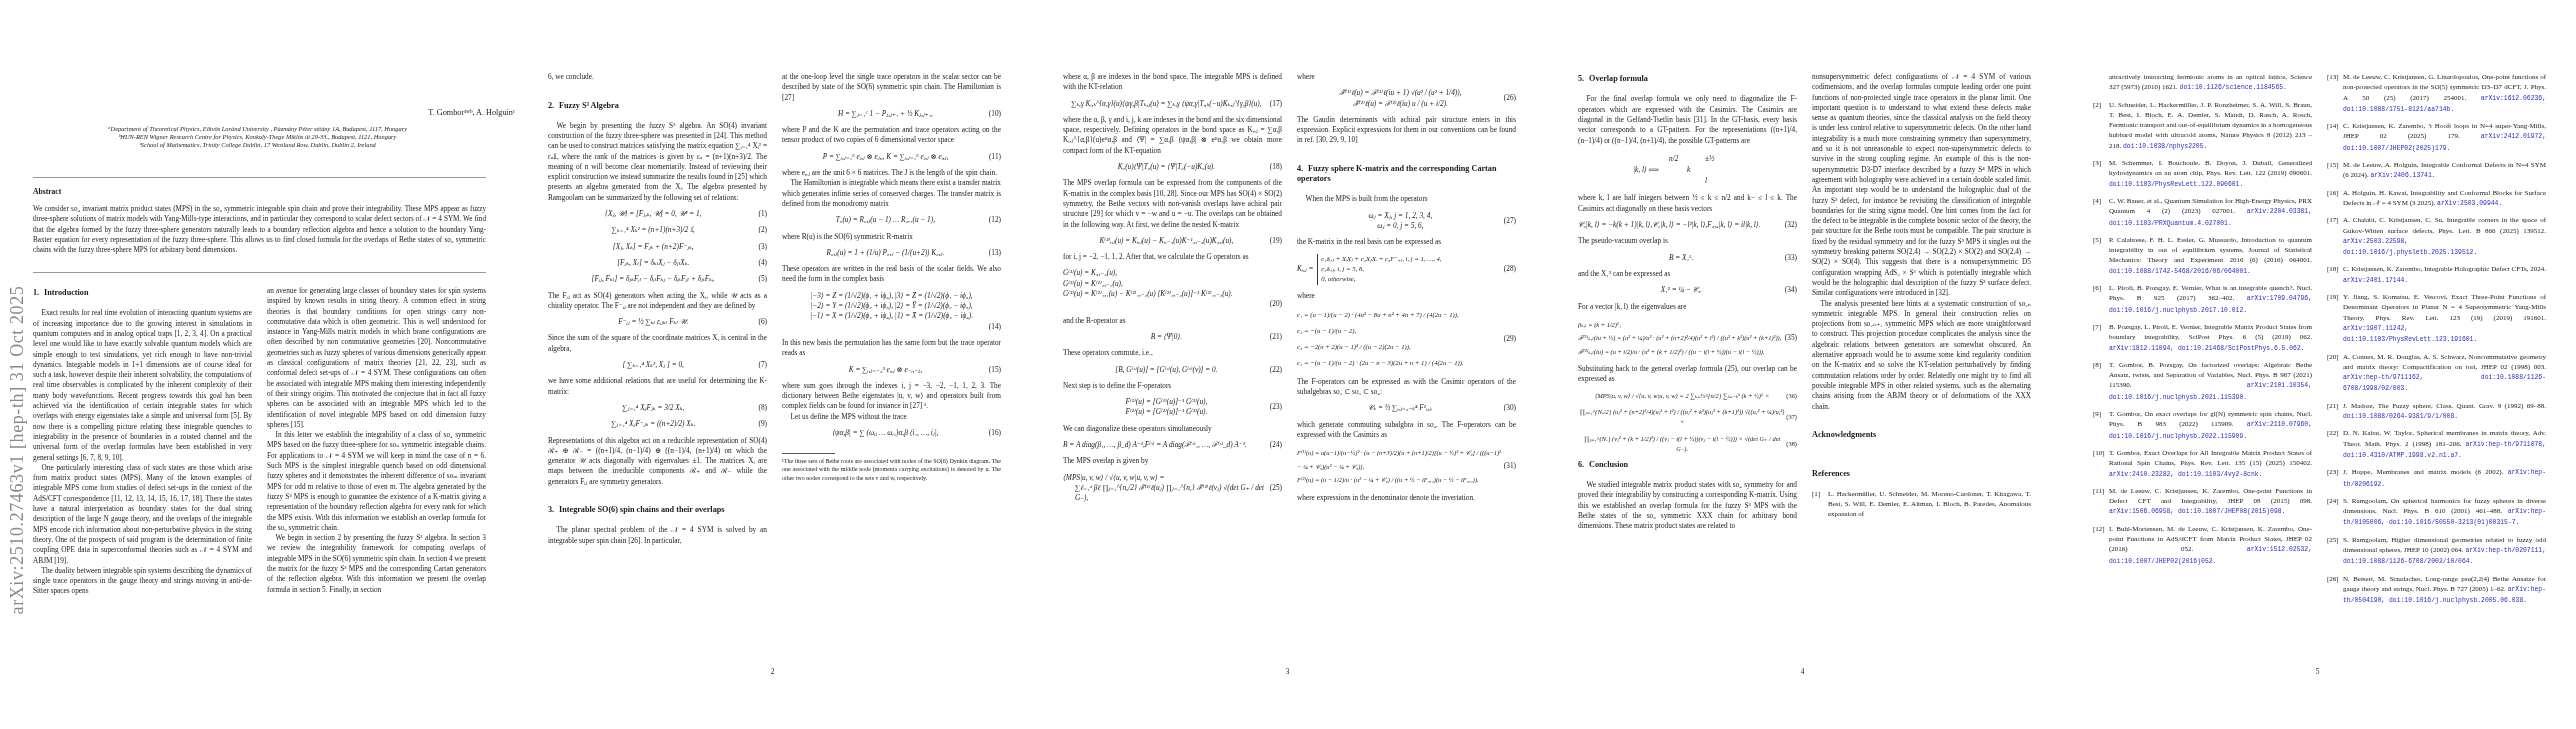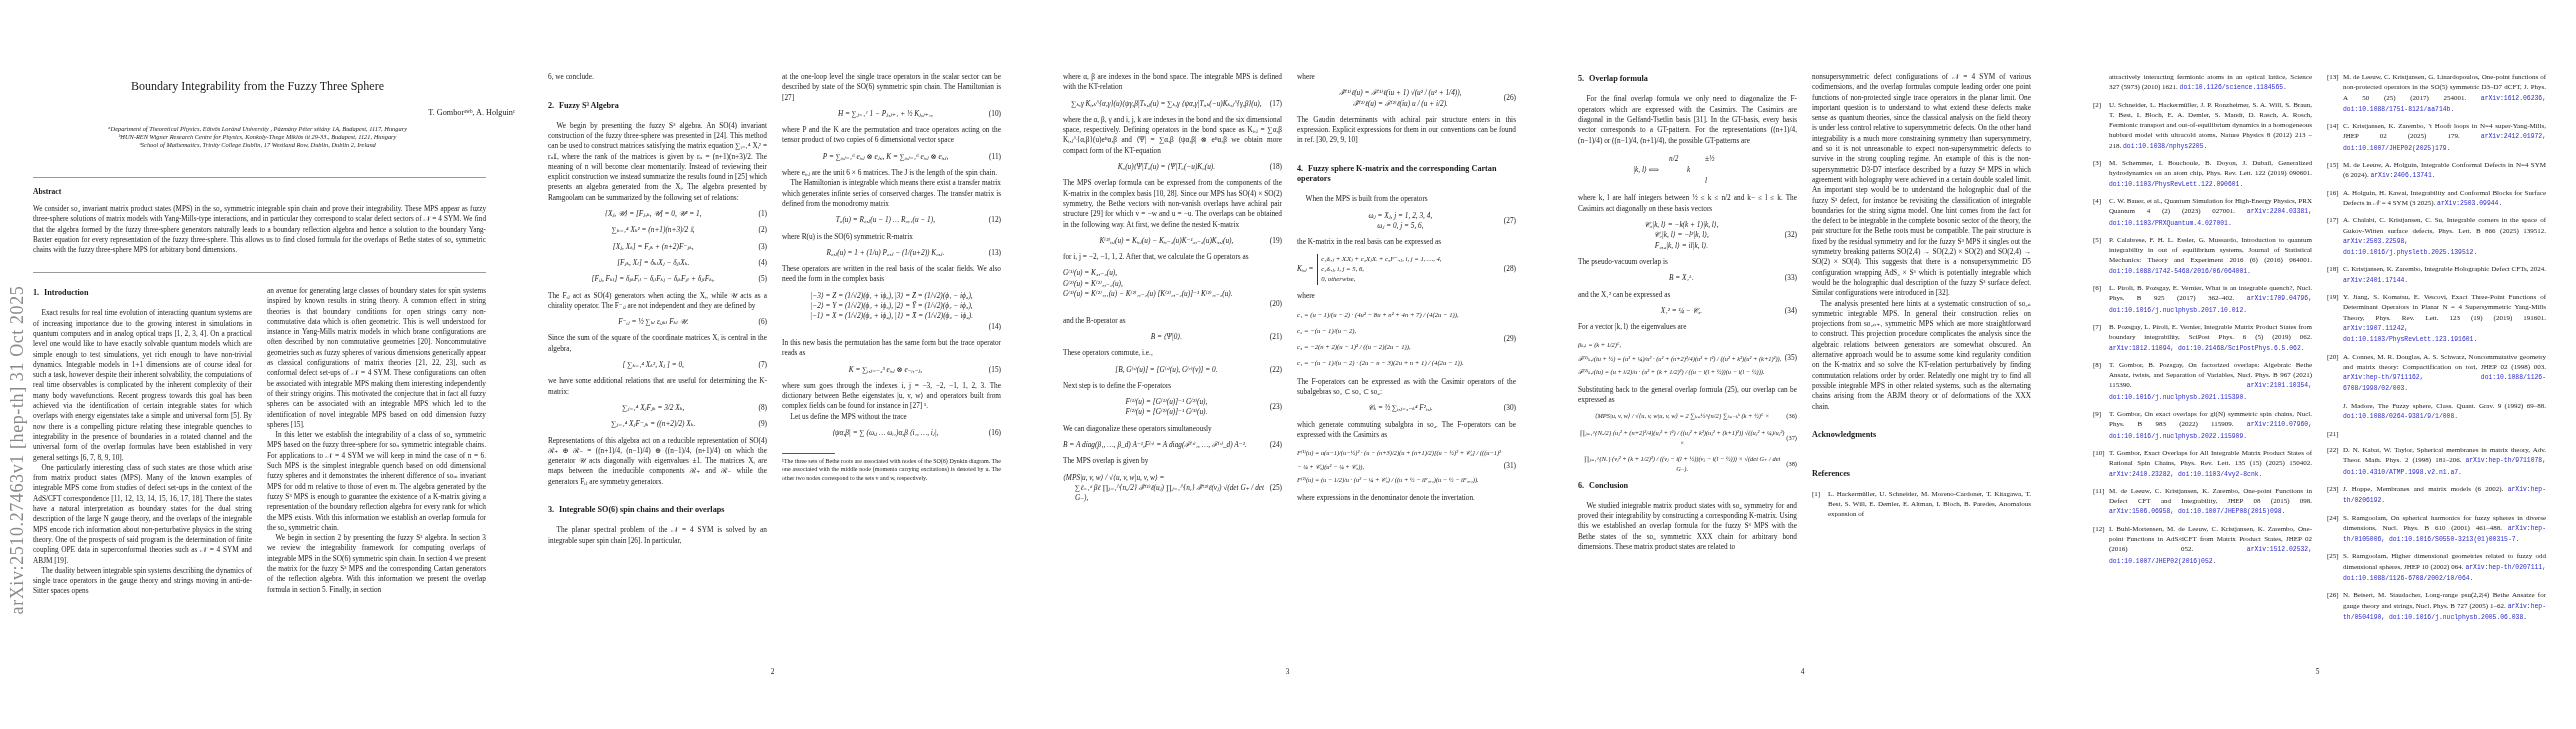--- a/index.html
+++ b/index.html
@@ -34,21 +34,20 @@
   .gt { display: grid; grid-template-columns: 36px 18px 18px 18px; grid-template-rows: 11px 11px 11px; font-style: italic; margin: 7.3px 0 7.3px 55px; align-items: center; }
   .block-gap { height: 16px; }
 </style>
 </head>
 <body>
 
 <div class="page">
   <div class="arxiv-stamp">
       <span>arXiv:2510.27463v1  [hep-th]  31 Oct 2025</span>
     </div>
-  <div class="title">Boundary Integrability from the Fuzzy Three Sphere</div>
   <div class="authors">T. Gomborᵃʷᵇ, A. Holguinᶜ</div>
   <div class="affils">
     <div>ᵃDepartment of Theoretical Physics, Eötvös Loránd University , Pázmány Péter sétány 1A, Budapest, 1117, Hungary</div>
     <div>ᵇHUN-REN Wigner Research Centre for Physics, Konkoly-Thege Miklós út 29-33., Budapest, 1121, Hungary</div>
     <div>ᶜSchool of Mathematics, Trinity College Dublin, 17 Westland Row, Dublin, Dublin 2, Ireland</div>
   </div>
   <div class="rule" style="top:177px"></div>
   <div class="abstract-head">Abstract</div>
   <div class="abstract">We consider so₄ invariant matrix product states (MPS) in the so₆ symmetric integrable spin chain and prove their integrability. These MPS appear as fuzzy three-sphere solutions of matrix models with Yang-Mills-type interactions, and in particular they correspond to scalar defect sectors of 𝒩 = 4 SYM. We find that the algebra formed by the fuzzy three-sphere generators naturally leads to a boundary reflection algebra and hence a solution to the boundary Yang-Baxter equation for every representation of the fuzzy three-sphere. This allows us to find closed formula for the overlaps of Bethe states of so₆ symmetric chains with the fuzzy three-sphere MPS for arbitrary bond dimensions.</div>
   <div class="rule" style="top:272px"></div>
@@ -285,21 +284,21 @@
     <p class="ind">For the final overlap formula we only need to diagonalize the F-operators which are expressed with the Casimirs. The Casimirs are diagonal in the Gelfand-Tsetlin basis [31]. In the GT-basis, every basis vector corresponds to a GT-pattern. For the representations ((n+1)/4, (n−1)/4) or ((n−1)/4, (n+1)/4), the possible GT-patterns are</p>
     <div class="gt">
       <span style="grid-row:2;grid-column:1">|k, l⟩ ⟺</span>
       <span style="grid-row:1;grid-column:2">n/2</span>
       <span style="grid-row:1;grid-column:4">±½</span>
       <span style="grid-row:2;grid-column:3">k</span>
       <span style="grid-row:3;grid-column:4">l</span>
     </div>
     <p>where k, l are half integers between ½ ≤ k ≤ n/2 and k− ≤ l ≤ k. The Casimirs act diagonally on these basis vectors</p>
     <div class="eq">
-        <span class="body" style="display:flex;flex-direction:column">
+        <span class="body" style="display:flex;">
           <span>𝒞₃|k, l⟩ = −k(k + 1)|k, l⟩,</span>
           <span>𝒞₂|k, l⟩ = −l²|k, l⟩,</span>
           <span>F₃,₄|k, l⟩ = il|k, l⟩.</span>
         </span>
         <span class="no">(32)</span>
       </div>
     <p>The pseudo-vacuum overlap is</p>
     <div class="eq">
         <span class="body">B = X₁ᴸ.</span>
         <span class="no">(33)</span>
@@ -427,21 +426,21 @@
       </div>
       <div class="ref">
         <span class="rn" style="width: 16px;">[19]</span>
         <span class="rt"><span>Y. Jiang, S. Komatsu, E. Vescovi, Exact Three-Point Functions of Determinant Operators in Planar N = 4 Supersymmetric Yang-Mills Theory, Phys. Rev. Lett. 123 (19) (2019) 191601. </span><span class="link">arXiv:1907.11242, doi:10.1103/PhysRevLett.123.191601.</span></span>
       </div>
       <div class="ref">
         <span class="rn" style="width: 16px;">[20]</span>
         <span class="rt"><span>A. Connes, M. R. Douglas, A. S. Schwarz, Noncommutative geometry and matrix theory: Compactification on tori, JHEP 02 (1998) 003. </span><span class="link">arXiv:hep-th/9711162, doi:10.1088/1126-6708/1998/02/003.</span></span>
       </div>
       <div class="ref">
-        <span class="rn" style="width: 16px; margin-top: 28px;">[21]</span>
+        <span class="rn" style="width: 16px;">[21]</span>
         <span class="rt"><span>J. Madore, The Fuzzy sphere, Class. Quant. Grav. 9 (1992) 69–88. </span><span class="link">doi:10.1088/0264-9381/9/1/008.</span></span>
       </div>
       <div class="ref">
         <span class="rn" style="width: 16px;">[22]</span>
         <span class="rt"><span>D. N. Kabat, W. Taylor, Spherical membranes in matrix theory, Adv. Theor. Math. Phys. 2 (1998) 181–206. </span><span class="link">arXiv:hep-th/9711078, doi:10.4310/ATMP.1998.v2.n1.a7.</span></span>
       </div>
       <div class="ref">
         <span class="rn" style="width: 16px;">[23]</span>
         <span class="rt"><span>J. Hoppe, Membranes and matrix models (6 2002). </span><span class="link">arXiv:hep-th/0206192.</span></span>
       </div>

